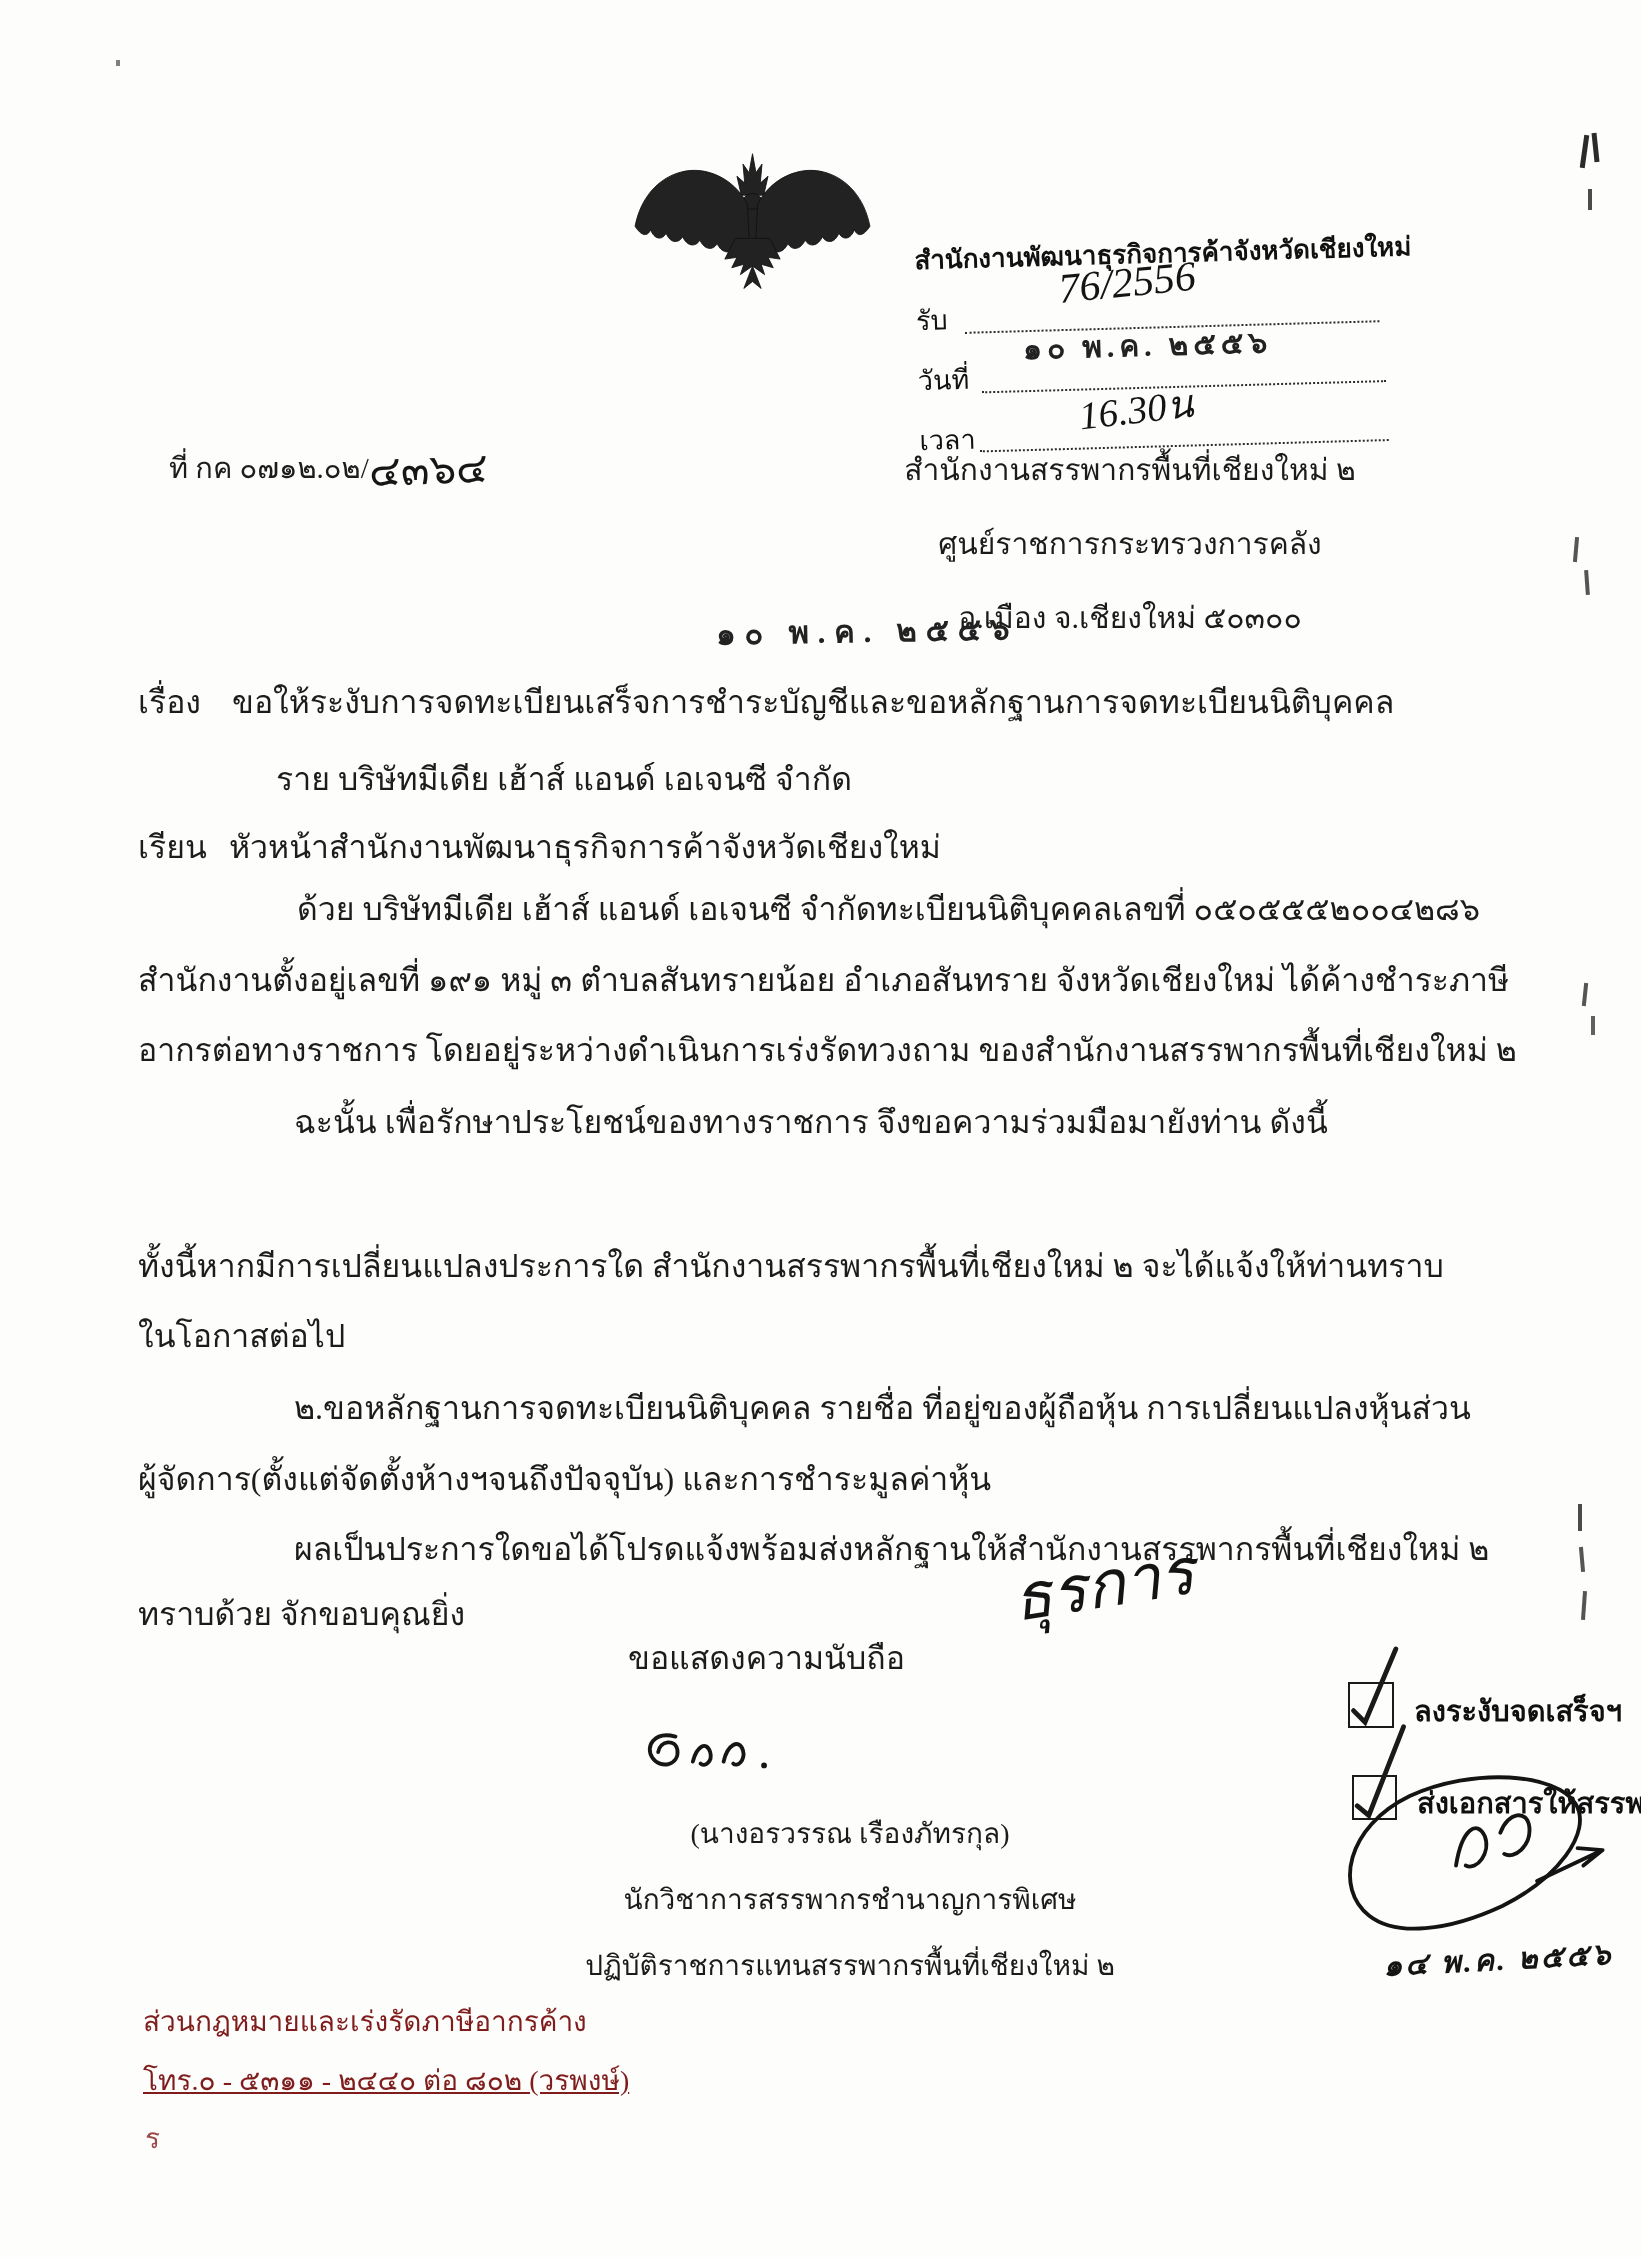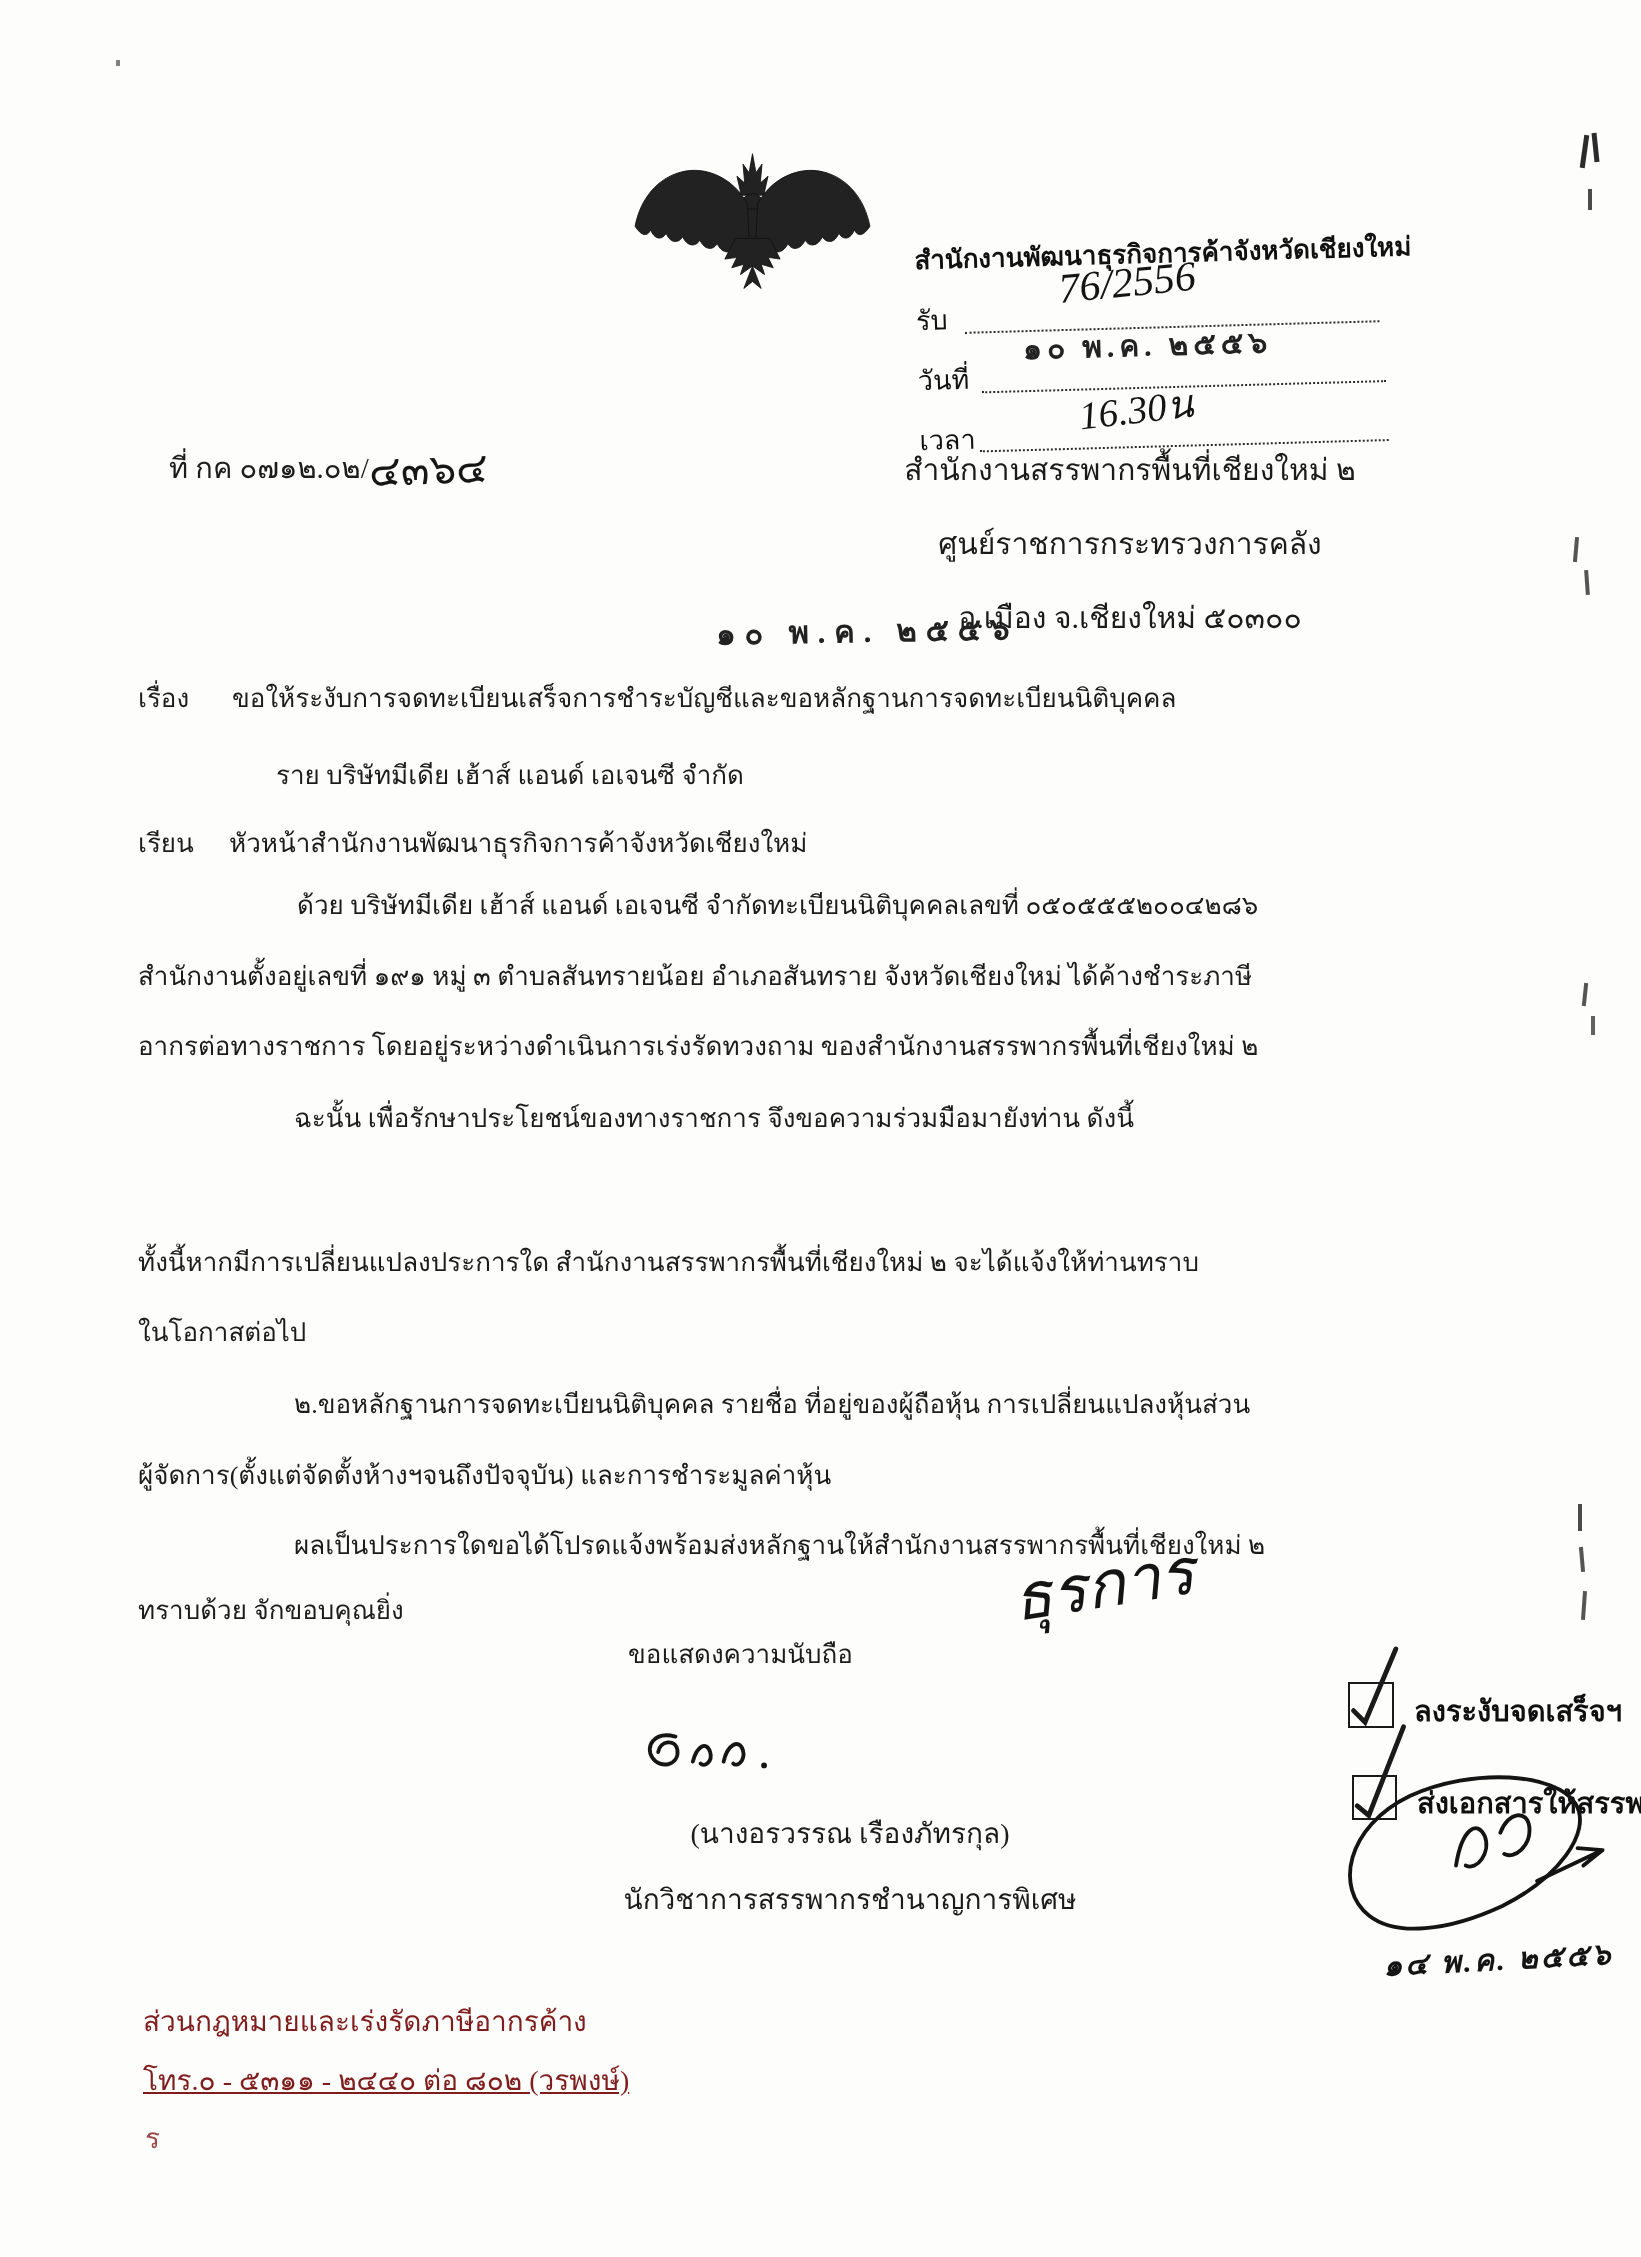--- a/index.html
+++ b/index.html
@@ -6,21 +6,21 @@
   .page{
     position:relative;
     width:1641px;height:2257px;
     margin:0 auto;
     background:#fdfdfb;
     overflow:hidden;
     font-family:"Liberation Serif","DejaVu Serif",serif;
     color:#1b1b1b;
   }
   .abs{position:absolute;white-space:nowrap;}
-  .doc-text{font-size:26px;line-height:1.35;color:#1c1c1c;}
+  .doc-text{font-size:32px;line-height:1.35;color:#1c1c1c;}
   .sender-block{text-align:center;width:618px;}
   .sender-block div{font-size:30px;margin-bottom:27px;}
   .stamp-box{transform:rotate(-1.6deg);}
   .stamp-office{font-size:26px;font-weight:600;color:#111;}
   .stamp-label{font-size:27px;color:#111;}
   .dotline{border-bottom:2.9px dotted #2a2a2a;display:inline-block;height:1px;}
   .hand{font-style:italic;color:#141414;}
   .stamped{font-weight:700;letter-spacing:4.8px;color:#222;}
   .docno-hand{font-size:42px;color:#161616;}
   .closing-name div{font-size:28px;margin-bottom:22px;}
@@ -132,20 +132,21 @@
       <path d="M40,20 C18,14 8,30 16,42 C24,54 44,50 42,34 C40,22 24,24 22,36"></path>
       <path d="M58,46 C62,30 72,24 76,36 C79,46 70,52 66,48"></path>
       <path d="M90,46 C94,28 106,22 110,34 C113,45 104,52 100,48"></path>
       <circle cx="132" cy="50" r="3" fill="#161616" stroke="none"></circle>
     </g>
   </svg>
 
   <div class="abs closing-name" style="left:541px;top:1811px;width:618px;text-align:center;">
     <div>(นางอรวรรณ  เรืองภัทรกุล)</div>
     <div>นักวิชาการสรรพากรชำนาญการพิเศษ</div>
+    <div>ปฏิบัติราชการแทนสรรพากรพื้นที่เชียงใหม่ ๒</div>
   </div>
 
   <svg class="abs" style="left:1321px;top:1765px;" width="299" height="174" viewBox="0 0 310 180">
     <g fill="none" stroke="#141414" stroke-width="4" stroke-linecap="round">
       <path d="M50,156 C14,128 26,64 92,32 C158,2 244,8 264,40 C282,70 244,118 188,146 C132,172 78,178 50,156 Z"></path>
       <path d="M140,104 C146,66 162,56 170,74 C176,90 162,110 150,104"></path>
       <path d="M186,70 C194,48 214,46 216,64 C218,84 200,98 190,92"></path>
       <path d="M224,120 L292,88 L272,104 M292,88 L266,86"></path>
     </g>
   </svg>

